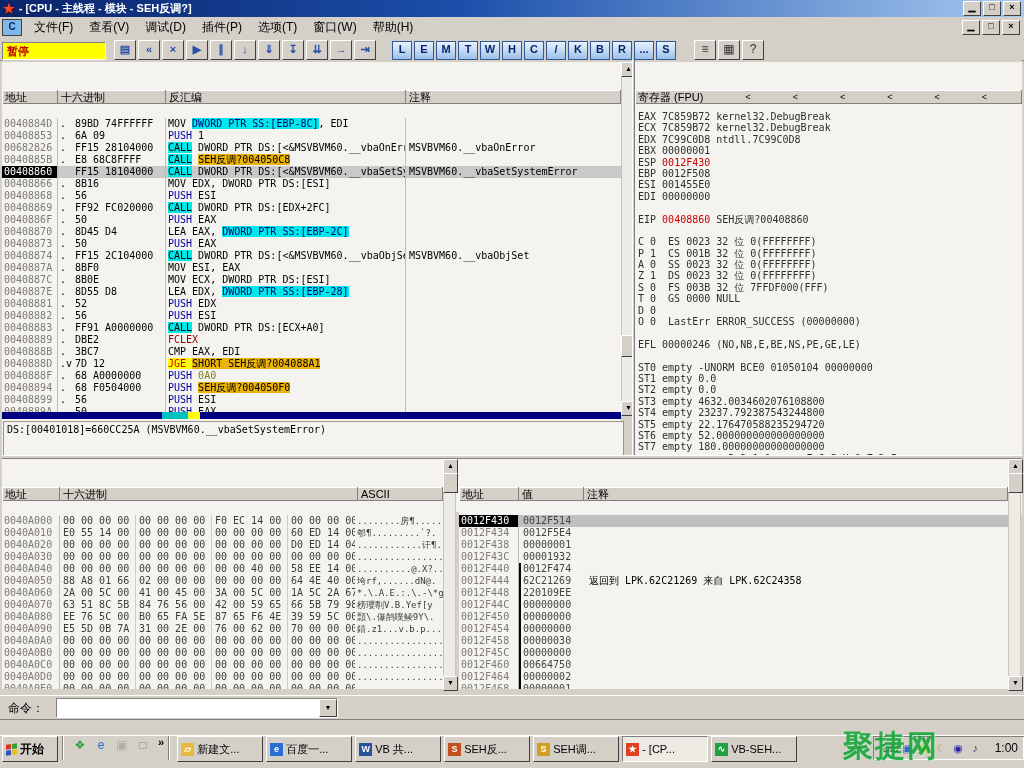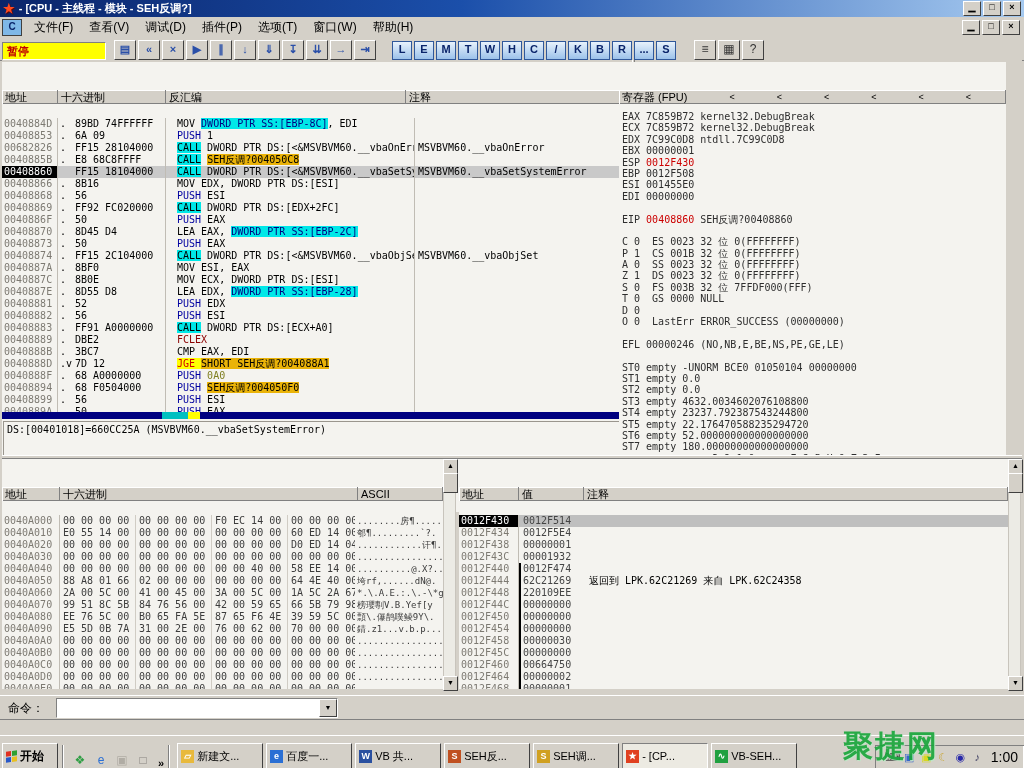--- a/index.html
+++ b/index.html
@@ -31,37 +31,37 @@
   .hdr{background:#d4d0c8;box-shadow:inset 1px 1px 0 #fff, inset -1px -1px 0 #808080;
        font-size:11px;color:#000;display:flex;align-items:center;height:14px;font-family:"Liberation Sans",sans-serif}
   .hcell{padding-left:3px;height:14px;line-height:14px;box-shadow:inset -1px 0 0 #808080, inset 0 1px 0 #fff}
   
   .disasm{left:0;top:2px;width:619px;height:450px;background:#f4f3ef}
   .dz-rows{position:absolute;left:0;top:14px;width:619px;height:336px;overflow:hidden}
   .dz-row{display:flex;height:12px;line-height:12px;font-size:10px}
   .c-addr{width:53px;padding-left:2px;color:#7d7a72;border-right:1px solid #c0bcb4;overflow:hidden;flex:none}
   .c-mark{width:15px;padding-left:2px;color:#000;flex:none}
   .c-hex{width:90px;overflow:hidden;color:#000;flex:none}
-  .c-dis{width:237px;overflow:hidden;border-left:1px solid #c0bcb4;border-right:1px solid #c0bcb4;padding-left:11px;flex:none}
+  .c-dis{width:237px;overflow:hidden;border-left:1px solid #c0bcb4;border-right:1px solid #c0bcb4;padding-left:2px;flex:none}
   .c-com{flex:1;overflow:hidden;padding-left:3px;color:#000}
   .dz-row.sel{background:#c9c9c9}
   .dz-row.sel .c-addr{background:#000;color:#fff}
   .sg-b{color:#0000a0}.sg-red{color:#cc0000}.sg-dred{color:#8b0000}.sg-imm{color:#7f7f20}
   .sg-call{background:#00e8e8;color:#000}.sg-mem{background:#00e8e8;color:#000080}
   .sg-yel{background:#eab308;color:#000}.sg-jge{background:#ffff00;color:#d00000}
   .partialrow{position:absolute;left:0;top:350px;width:619px;height:7px;
      background:linear-gradient(90deg,#000080 0,#000080 160px,#00c0c0 160px,#00c0c0 186px,#ffff00 186px,#ffff00 198px,#000080 198px)}
   .infoline{position:absolute;left:1px;top:359px;width:616px;height:31px;border:1px solid #9a968e;font-size:10px;padding:2px 0 0 3px;color:#000;background:#f4f3ef}
   
   .sb{background:#ecebe5;box-shadow:inset 0 0 0 1px #c8c4bc}
   .sbtn{position:absolute;width:13px;height:13px;font-size:7px;text-align:center;line-height:12px;color:#000}
   .sthumb{position:absolute;width:13px;background:#d4d0c8;border:1px solid;border-color:#fff #404040 #404040 #fff}
   .vdiv{background:#d4d0c8;box-shadow:inset 1px 0 0 #fff,inset -1px 0 0 #808080}
   
-  .regs{left:617px;top:2px;width:387px;height:452px;background:#f4f3ef}
+  .regs{left:633px;top:2px;width:387px;height:452px;background:#f4f3ef}
   .reg-lines{position:absolute;left:3px;top:16px;width:382px;height:436px;overflow:hidden;font-size:10px}
   .reg-line{height:11.4px;line-height:11.4px;color:#2e2e2e}
   .paneb{margin-left:42px;font-size:9px;color:#000}
   
   .hsplit{left:0;top:395px;width:1020px;height:4px;background:#d4d0c8;box-shadow:inset 0 1px 0 #fff,inset 0 -1px 0 #808080}
   .dump{left:0;top:399px;width:441px;height:230px;background:#f4f3ef}
   .du-rows{position:absolute;left:0;top:14px;width:441px;height:216px;overflow:hidden}
   .du-row{display:flex;height:12px;line-height:12px;font-size:10px}
   .d-addr{width:55px;padding-left:2px;color:#7d7a72;border-right:1px solid #c0bcb4;flex:none}
   .d-hex{width:295px;flex:none;overflow:hidden}
@@ -77,34 +77,34 @@
   .st-row.sel .s-addr{background:#000;color:#fff}
   .st-row.frame .s-val{border-left:2px solid #000;padding-left:2px}
   
   .cmdbar{left:0;top:695px;width:1024px;height:24px;background:#d4d0c8;display:flex;align-items:center;border-top:1px solid #fff}
   .cmdlabel{margin-left:8px;font-size:12px;color:#000;width:48px}
   .combo{width:280px;height:18px;background:#fff;display:flex}
   .combo input{flex:1;border:none;outline:none;font-size:11px;font-family:"DejaVu Sans Mono",monospace;padding:0 2px;background:#fff}
   .drop{width:16px;height:16px;font-size:7px;line-height:15px;text-align:center}
   .strip{left:0;top:719px;width:1024px;height:16px;background:#d4d0c8;border-top:1px solid #808080}
   
-  .taskbar{left:0;top:735px;width:1024px;height:33px;background:#d4d0c8;border-top:1px solid #fff;display:flex;align-items:flex-end}
+  .taskbar{left:0;top:735px;width:1024px;height:33px;background:#d4d0c8;border-top:1px solid #fff;display:flex;align-items:flex-start}
   .startbtn{width:54px;height:24px;margin-left:2px;display:flex;align-items:center;font-weight:bold;font-size:12px}
   .flag{width:11px;height:11px;margin:0 3px 0 3px;display:grid;grid-template-columns:5px 5px;grid-gap:1px;transform:skewY(-8deg)}
   .flag i{display:block;height:5px}
   .f1{background:#e03020}.f2{background:#30a030}.f3{background:#2858c8}.f4{background:#e8c020}
   .tsep{width:2px;height:24px;margin:0 4px;box-shadow:inset 1px 0 0 #808080,inset -1px 0 0 #fff}
   .ql{width:18px;height:18px;margin-left:3px;text-align:center;font-size:12px;line-height:18px}
   .chev{font-size:11px;font-weight:bold;margin-left:6px;color:#000}
   .task{width:84px;height:24px;margin-left:3px;display:flex;align-items:center;font-size:11px;overflow:hidden;white-space:nowrap}
   .task.active{border-color:#808080 #fff #fff #808080;background:#eceae2}
   .tb-ico{width:13px;height:13px;margin:0 3px;flex:none;color:#fff;font-size:9px;line-height:13px;text-align:center;font-weight:bold}
   .tray{margin-left:auto;display:flex;align-items:center;height:24px;padding:0 6px 0 8px;box-shadow:inset 1px 1px 0 #808080,inset -1px -1px 0 #fff}
   .tico{width:15px;height:15px;margin-left:2px;text-align:center;font-size:11px;line-height:15px}
-  .clock{margin-left:6px;font-size:14px;color:#000}
+  .clock{margin-left:12px;font-size:12px;color:#000}
   .watermark{left:843px;top:726px;font-size:30px;font-weight:bold;color:#17a63a;opacity:.9;letter-spacing:2px;text-shadow:1px 1px 0 #bfe8c8;z-index:50;pointer-events:none}
 </style>
 </head>
 <body>
 
 <div class="abs titlebar">
   <span class="appicon">★</span>
   <span>- [CPU - 主线程 - 模块 - SEH反调?]</span>
   <span class="winbtns">
     <span class="wbtn raised">▁</span>
@@ -393,21 +393,21 @@
       </div><div class="du-row">
         <span class="d-addr">0040A050</span>
         <span class="d-hex"><span class="hexg">88 A8 01 66</span><span class="hexg">02 00 00 00</span><span class="hexg">00 00 00 00</span><span class="hexg">64 4E 40 00</span></span>
         <span class="d-asc">垮rf,......dN@.</span>
       </div><div class="du-row">
         <span class="d-addr">0040A060</span>
         <span class="d-hex"><span class="hexg">2A 00 5C 00</span><span class="hexg">41 00 45 00</span><span class="hexg">3A 00 5C 00</span><span class="hexg">1A 5C 2A 67</span></span>
         <span class="d-asc">*.\.A.E.:.\.-\*g</span>
       </div><div class="du-row">
         <span class="d-addr">0040A070</span>
-        <span class="d-hex"><span class="hexg">99 51 8C 5B</span><span class="hexg">84 76 56 00</span><span class="hexg">42 00 59 65</span><span class="hexg">66 5B 79 98</span></span>
+        <span class="d-hex"><span class="hexg">63 51 8C 5B</span><span class="hexg">84 76 56 00</span><span class="hexg">42 00 59 65</span><span class="hexg">66 5B 79 98</span></span>
         <span class="d-asc">榜瓔剸V.B.Yef[y</span>
       </div><div class="du-row">
         <span class="d-addr">0040A080</span>
         <span class="d-hex"><span class="hexg">EE 76 5C 00</span><span class="hexg">B0 65 FA 5E</span><span class="hexg">87 65 F6 4E</span><span class="hexg">39 59 5C 00</span></span>
         <span class="d-asc">顠\.儤鹊噗鲮9Y\.</span>
       </div><div class="du-row">
         <span class="d-addr">0040A090</span>
         <span class="d-hex"><span class="hexg">E5 5D 0B 7A</span><span class="hexg">31 00 2E 00</span><span class="hexg">76 00 62 00</span><span class="hexg">70 00 00 00</span></span>
         <span class="d-asc">錆.z1...v.b.p...</span>
       </div><div class="du-row">

